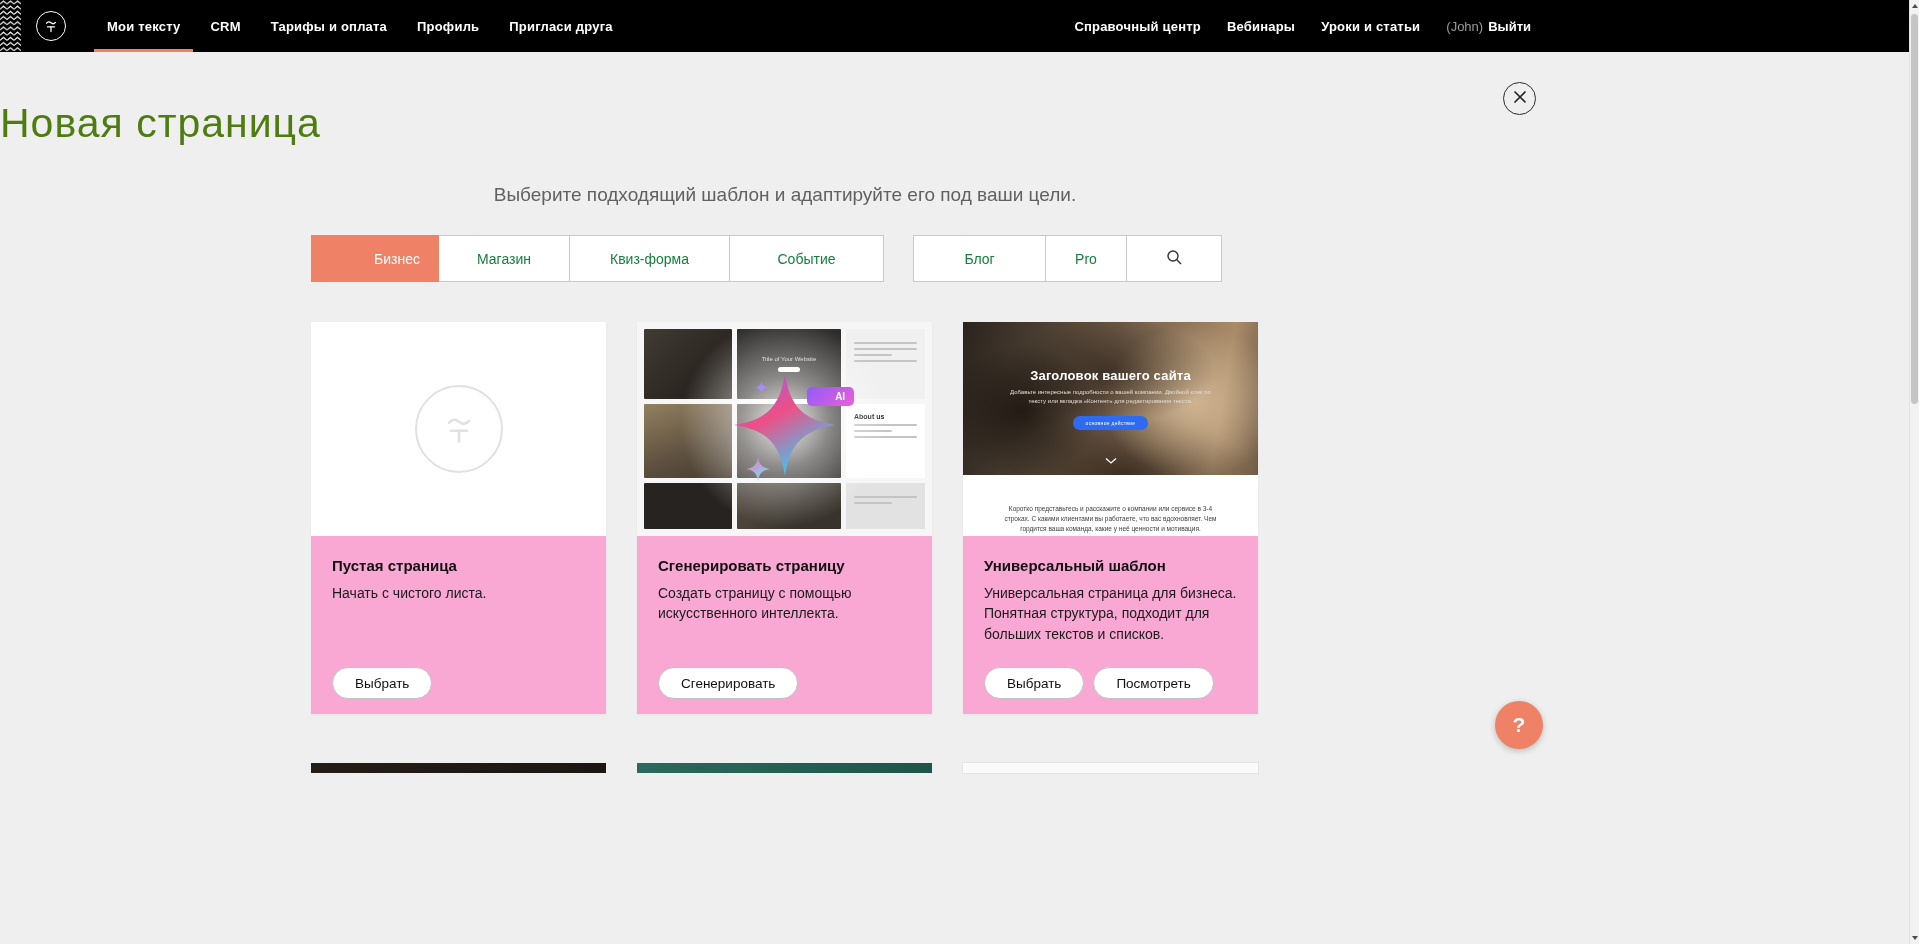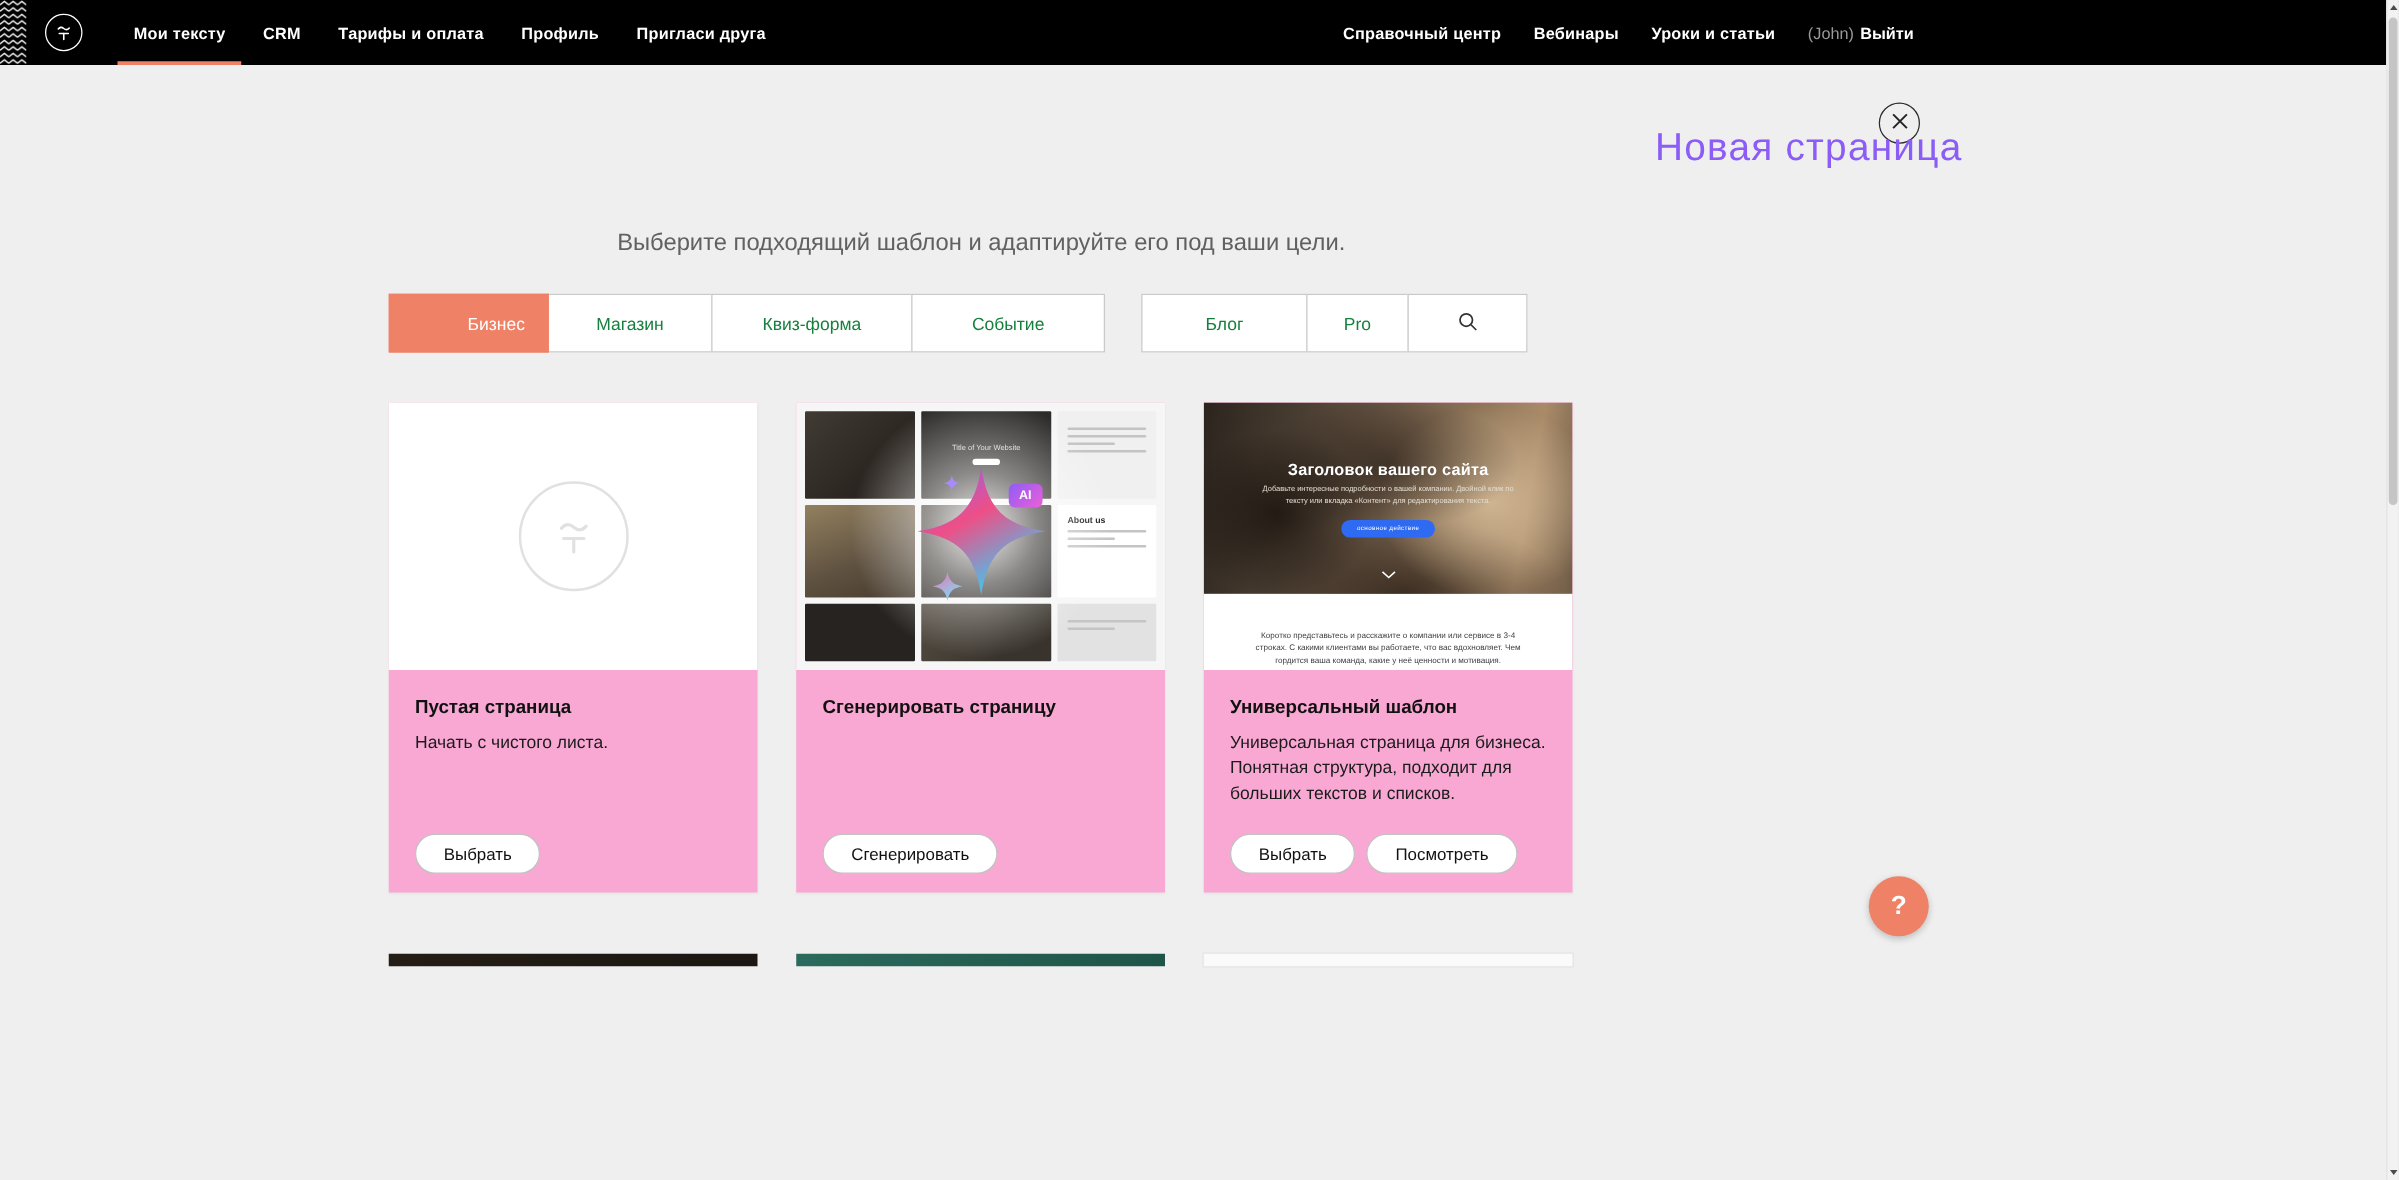--- a/index.html
+++ b/index.html
@@ -43,21 +43,21 @@
   .content { position:absolute; top:52px; left:0; width:1570px; height:892px; }
 
   .close-btn {
     position:absolute; top:30px; left:1503px; width:33px; height:33px;
     border-radius:50%; border:1.5px solid #2c2c2c; background:transparent;
     display:flex; align-items:center; justify-content:center; cursor:pointer; padding:0;
   }
 
   .page-title {
     position:absolute; top:48px; left:0; width:100%; margin:0;
-    text-align:right; font-size:31px; font-weight:300; color:#8b5cf6;
+    text-align:left; font-size:41px; font-weight:300; color:#4d7c0f;
     letter-spacing:1px;
   }
   .page-subtitle {
     position:absolute; top:132px; left:0; width:100%; margin:0;
     text-align:center; font-size:19px; font-weight:400; color:#616161;
   }
 
   
   .tabs { position:absolute; top:183px; left:311px; display:flex; height:47px; }
   .tab {
@@ -124,21 +124,21 @@
   .glow { position:absolute; inset:0;
     background:radial-gradient(circle at 50% 47%, rgba(255,255,255,.92) 0%, rgba(255,255,255,.45) 24%, rgba(255,255,255,0) 56%);
   }
   .star-big { position:absolute; left:50%; top:48%; width:102px; height:102px; transform:translate(-50%,-50%); }
   .sparkle1 { position:absolute; left:37%; top:63%; width:24px; height:24px; }
   .sparkle2 { position:absolute; left:40%; top:27%; width:13px; height:13px; }
   .ai-badge {
     position:absolute; left:57.5%; top:30.5%; width:27px; height:19px; border-radius:5px;
     background:linear-gradient(135deg,#8f5cf7,#ec5fd8);
     color:#fff; font-size:10px; font-weight:700;
-    display:flex; align-items:center; justify-content:center;
+    display:flex; align-items:center; justify-content:center;padding-left:20px;
   }
 
   
   .tpl-photo {
     position:relative; height:153px; color:#fff;
     display:flex; flex-direction:column; align-items:center;
     background:
       radial-gradient(140px 70px at 50% 32%, rgba(28,20,14,.55), rgba(28,20,14,0) 75%),
       radial-gradient(110px 95px at 20% 58%, rgba(18,12,8,.7), rgba(18,12,8,0) 70%),
       radial-gradient(130px 110px at 78% 52%, rgba(221,194,158,.8), rgba(221,194,158,0) 70%),
@@ -328,20 +328,21 @@
           </div>
           <div class="sparkle2">
             <svg viewBox="0 0 100 100" width="13" height="13">
               <path d="M50 0C55 32 68 45 100 50C68 55 55 68 50 100C45 68 32 55 0 50C32 45 45 32 50 0Z" fill="#a78bfa"></path>
             </svg>
           </div>
           <div class="ai-badge">AI</div>
         </div>
         <div class="card-body">
           <div class="card-title">Сгенерировать страницу</div>
+          <div class="card-desc">Создать страницу с помощью искусственного интеллекта.</div>
           <div class="card-actions">
             <button class="pill-btn">Сгенерировать</button>
           </div>
         </div>
       </div>
 
       <div class="card">
         <div class="card-img">
           <div class="tpl-photo">
             <div class="tpl-heading">Заголовок вашего сайта</div>

